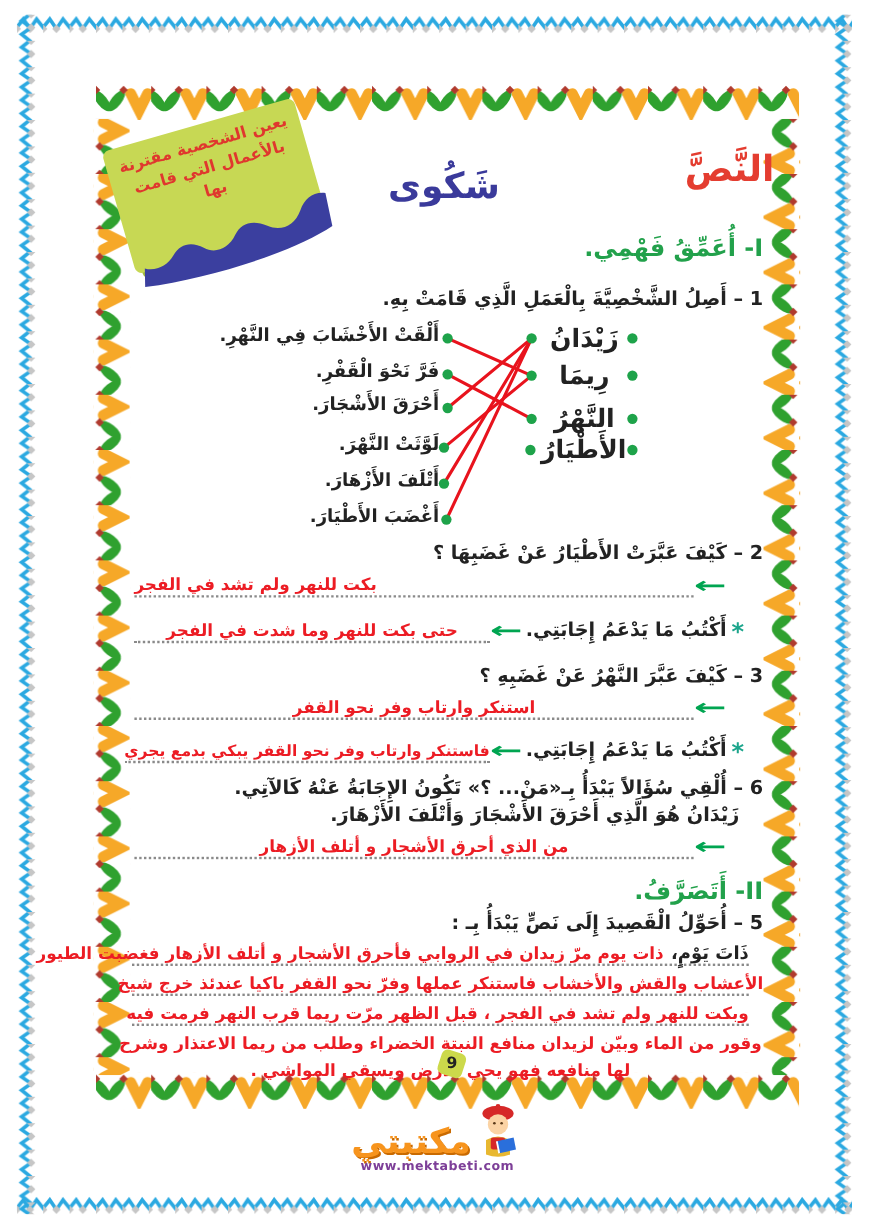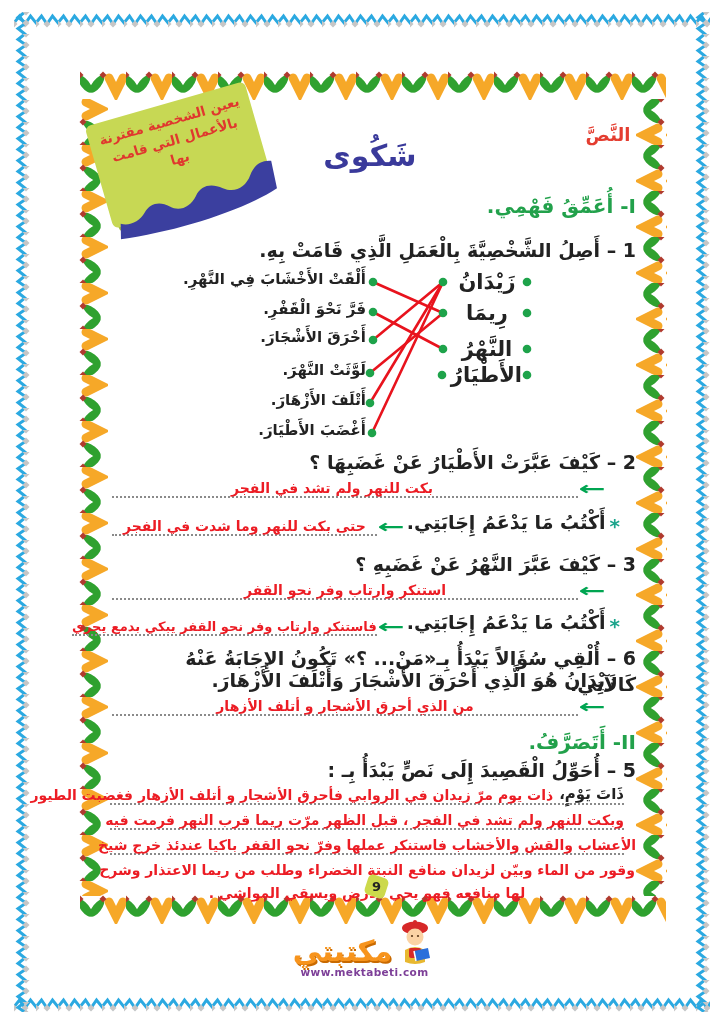--- a/index.html
+++ b/index.html
@@ -1,30 +1,30 @@
 <!DOCTYPE html>
 <html><head>
 <meta charset="utf-8">
 <style>
   html,body{margin:0;padding:0;background:#fff;}
   #page{position:relative;width:724px;height:1024px;background:#ffffff;overflow:hidden;
         font-family:"DejaVu Sans",sans-serif;}
   .abs{position:absolute;}
-  .print{font-size:19px;font-weight:bold;color:#222;direction:rtl;text-align:right;line-height:1.35;}
+  .print{font-size:16px;font-weight:bold;color:#222;direction:rtl;text-align:right;line-height:1.35;}
   .heading-green{font-size:20px;font-weight:bold;color:#22a14b;direction:rtl;text-align:right;}
-  .nass{font-size:18px;font-weight:bold;color:#e43d30;text-align:center;}
+  .nass{font-size:30px;font-weight:bold;color:#e43d30;text-align:center;}
   .doc-title{font-size:30px;font-weight:bold;color:#3a3a9b;text-align:center;letter-spacing:1px;}
   .hand{color:#ec1c24;font-weight:bold;font-size:14px;white-space:nowrap;}
   .hand.small{font-size:13px;}
   .arrow{color:#00a551;font-weight:bold;font-size:19px;line-height:1;transform:scaleX(1.7);transform-origin:center;flex:0 0 auto;padding:0 6px;}
   .star{color:#1ca58c;font-weight:bold;font-size:20px;line-height:1;flex:0 0 auto;padding:0 2px;}
   .ansrow{display:flex;direction:rtl;align-items:flex-end;}
   .dotline{flex:1 1 auto;border-bottom:2px dotted #8a8a8a;display:flex;align-items:flex-end;height:100%;}
   .dotline.center{justify-content:center;}
-  .dotline.start{justify-content:center;padding-right:26px;}
+  .dotline.start{justify-content:flex-end;padding-right:26px;}
   .matchword{font-size:21px;font-weight:bold;color:#222;text-align:center;direction:rtl;}
   .matchaction{font-size:15px;font-weight:bold;color:#222;direction:rtl;text-align:right;white-space:nowrap;}
 
   
   .banner-shadow{left:104px;top:117px;width:160px;height:96px;background:#a3bb3f;border-radius:6px;transform:rotate(-16deg);}
   .banner{left:96px;top:102px;width:166px;height:106px;background:#c7d854;border-radius:6px;transform:rotate(-16deg);}
   .banner-text{position:absolute;inset:8px 10px auto 10px;color:#e0372e;font-weight:bold;font-size:13.5px;text-align:center;line-height:1.45;direction:rtl;}
 
   
   .comp-row{height:23px;display:flex;direction:rtl;align-items:flex-end;gap:6px;font-size:13.5px;}
@@ -196,25 +196,25 @@
   </div>
 
   <div class="abs heading-green" style="left:430px;top:730px;width:206px">II- أَتَصَرَّفُ.</div>
   <div class="abs print" style="left:120px;top:758px;width:516px">5 – أُحَوِّلُ الْقَصِيدَ إِلَى نَصٍّ يَبْدَأُ بِـ :</div>
 
   <div class="abs" style="left:110px;top:780px;width:514px">
     <div class="comp-row comp-dotted">
       <span class="lead">ذَاتَ يَوْمٍ،</span>
       <span class="hand">ذات يوم مرّ زيدان في الروابي فأحرق الأشجار و أتلف الأزهار فغضبت الطيور</span>
     </div>
+    <div class="comp-row comp-dotted comp-center">
+      <span class="hand">الأعشاب والقش والأخشاب فاستنكر عملها وفرّ نحو القفر باكيا عندئذ خرج شيخ</span>
+    </div>
     <div class="comp-row comp-dotted">
       <span class="hand">وبكت للنهر ولم تشد في الفجر ، قبل الظهر مرّت ريما قرب النهر فرمت فيه</span>
-    </div>
-    <div class="comp-row comp-dotted comp-center">
-      <span class="hand">الأعشاب والقش والأخشاب فاستنكر عملها وفرّ نحو القفر باكيا عندئذ خرج شيخ</span>
     </div>
     <div class="comp-row comp-center">
       <span class="hand">وقور من الماء وبيّن لزيدان منافع النبتة الخضراء وطلب من ريما الاعتذار وشرح</span>
     </div>
     <div class="comp-row comp-center">
       <span class="hand">لها منافعه فهو يحي الأرض ويسقي المواشي .</span>
     </div>
   </div>
 
   <div class="abs badge9">

